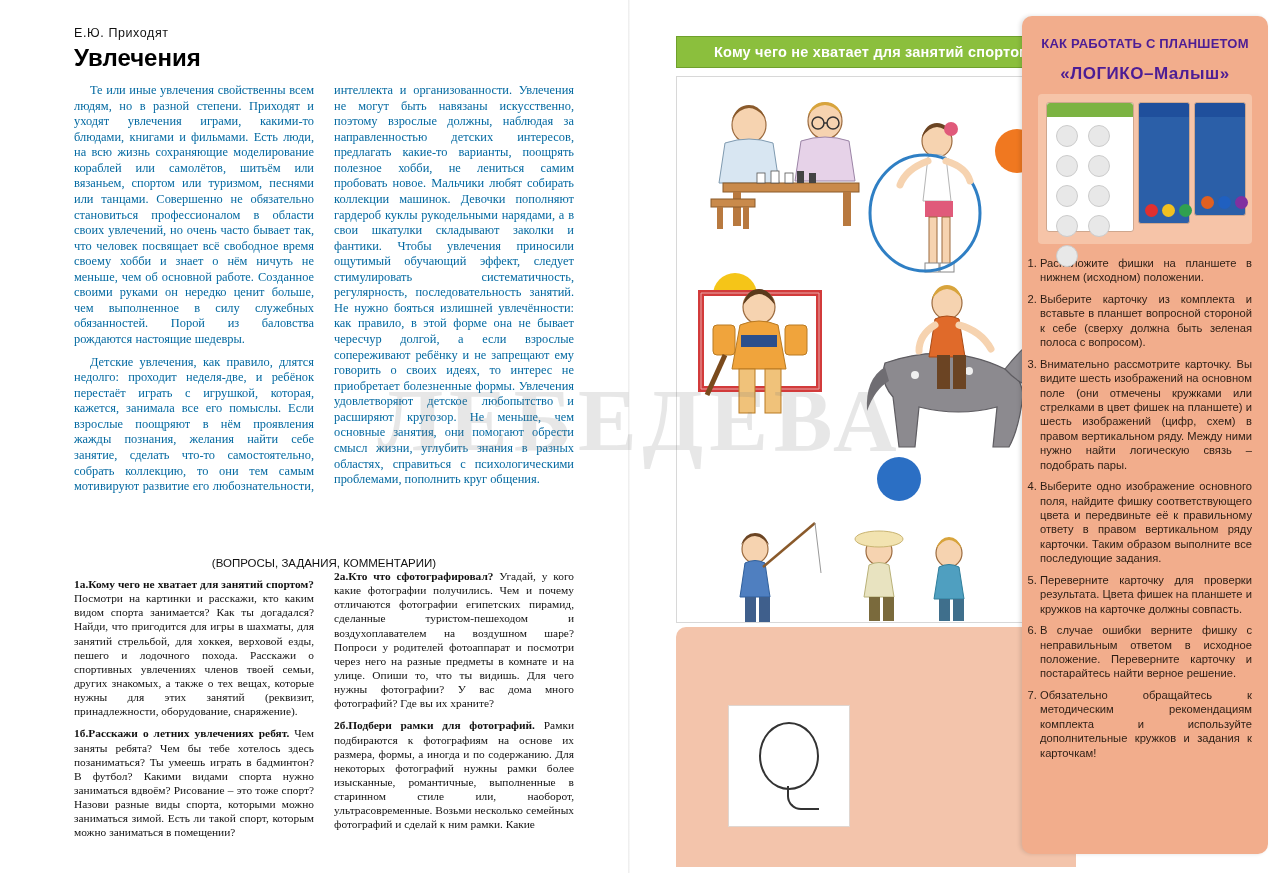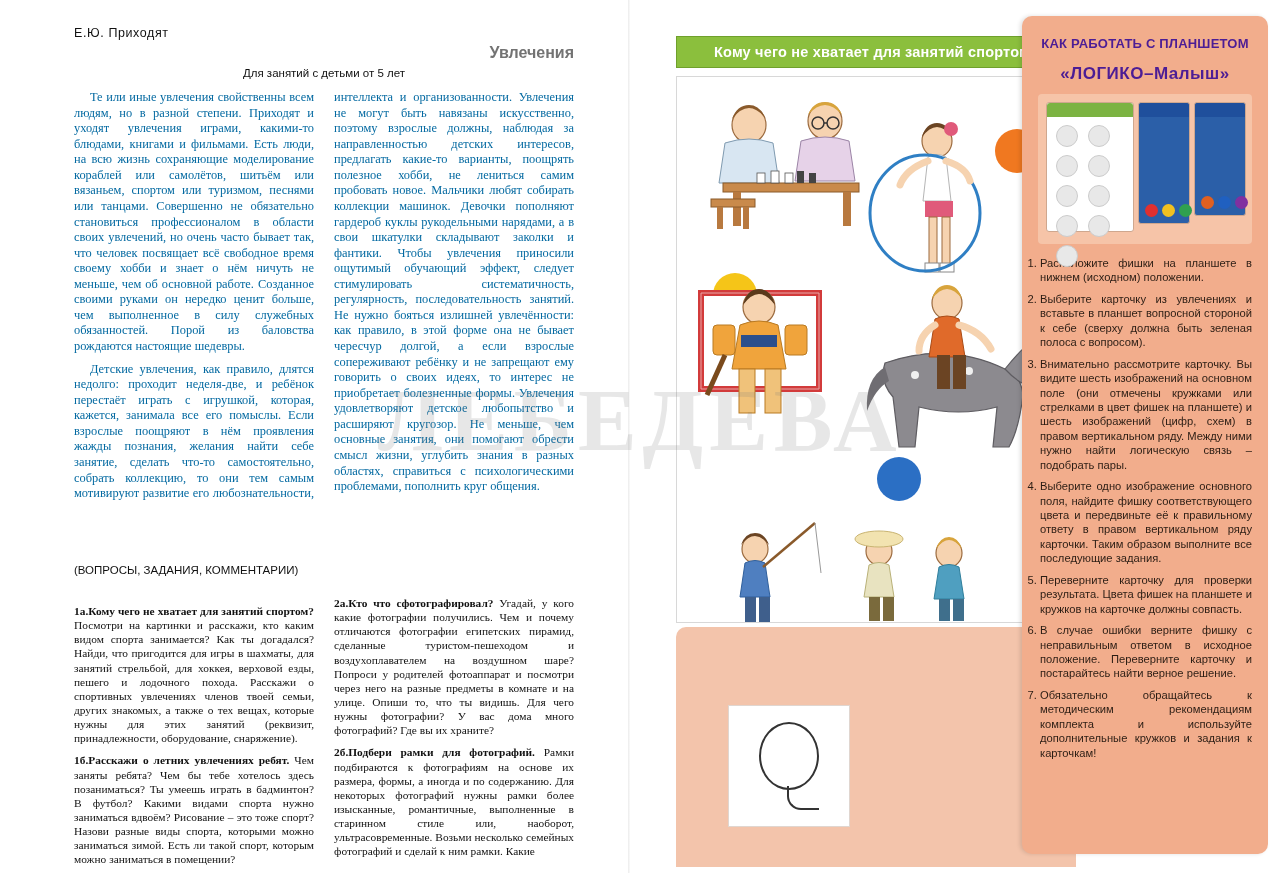--- a/index.html
+++ b/index.html
@@ -20,22 +20,22 @@
   .left-inner{
     position:absolute;left:74px;top:26px;width:500px;height:820px;
   }
   .author{
     font-family:"Liberation Sans", sans-serif;
     font-size:12.5px;letter-spacing:.6px;color:#111;
     margin-bottom:4px;
   }
   .title{
     font-family:"Liberation Sans", sans-serif;
-    font-size:16px;font-weight:bold;color:#737373;
-    text-align:right;margin-top:2px;
+    font-size:24px;font-weight:bold;color:#000000;
+    text-align:left;margin-top:2px;
   }
   .subtitle{
     font-family:"Liberation Sans", sans-serif;
     font-size:11.5px;color:#111;text-align:center;margin-top:5px;
   }
   .section-head{
     font-family:"Liberation Sans", sans-serif;
     font-size:14.5px;color:#111;text-align:center;margin-top:12px;letter-spacing:.3px;
   }
   .cols{
@@ -47,21 +47,21 @@
     height:470px;
   }
   .cols p{margin:0 0 7px 0;text-indent:16px;}
 
   .content-head{
     font-family:"Liberation Sans", sans-serif;
     font-size:14px;color:#111;text-align:center;margin-top:4px;letter-spacing:.3px;
   }
   .content-sub{
     font-family:"Liberation Sans", sans-serif;
-    font-size:11.5px;color:#111;text-align:left;margin-top:4px;margin-bottom:20px;
+    font-size:11.5px;color:#111;text-align:center;margin-top:4px;margin-bottom:0;
   }
   .cards-cols{
     column-count:2;column-gap:20px;
     font-size:11.4px;line-height:1.24;text-align:justify;color:#111;
   }
   .cards-cols p{margin:8px 0 6px 0;}
   .cards-cols b{font-weight:bold;}
 
   
   .right-page{
@@ -170,21 +170,20 @@
 </head>
 <body>
 
 <div class="page">
 
   <div class="left-page">
     <div class="left-inner">
 
       <div class="author">Е.Ю. Приходят</div>
       <div class="title">Увлечения</div>
-      <div class="subtitle">Для занятий с детьми от 5 лет</div>
 
       <div class="cols">
         <p>Те или иные увлечения свойственны всем людям, но в разной степени. Приходят и уходят увлечения играми, какими-то блюдами, книгами и фильмами. Есть люди, на всю жизнь сохраняющие моделирование кораблей или самолётов, шитьём или вязаньем, спортом или туризмом, песнями или танцами. Совершенно не обязательно становиться профессионалом в области своих увлечений, но очень часто бывает так, что человек посвящает всё свободное время своему хобби и знает о нём ничуть не меньше, чем об основной работе. Созданное своими руками он нередко ценит больше, чем выполненное в силу служебных обязанностей. Порой из баловства рождаются настоящие шедевры.</p>
         <p>Детские увлечения, как правило, длятся недолго: проходит неделя-две, и ребёнок перестаёт играть с игрушкой, которая, кажется, занимала все его помыслы. Если взрослые поощряют в нём проявления жажды познания, желания найти себе занятие, сделать что-то самостоятельно, собрать коллекцию, то они тем самым мотивируют развитие его любознательности, интеллекта и организованности. Увлечения не могут быть навязаны искусственно, поэтому взрослые должны, наблюдая за направленностью детских интересов, предлагать какие-то варианты, поощрять полезное хобби, не лениться самим пробовать новое. Мальчики любят собирать коллекции машинок. Девочки пополняют гардероб куклы рукодельными нарядами, а в свои шкатулки складывают заколки и фантики. Чтобы увлечения приносили ощутимый обучающий эффект, следует стимулировать систематичность, регулярность, последовательность занятий. Не нужно бояться излишней увлечённости: как правило, в этой форме она не бывает чересчур долгой, а если взрослые сопереживают ребёнку и не запрещают ему говорить о своих идеях, то интерес не приобретает болезненные формы. Увлечения удовлетворяют детское любопытство и расширяют кругозор. Не меньше, чем основные занятия, они помогают обрести смысл жизни, углубить знания в разных областях, справиться с психологическими проблемами, пополнить круг общения.</p>
       </div>
 
       <div class="content-sub">(ВОПРОСЫ, ЗАДАНИЯ, КОММЕНТАРИИ)</div>
 
       <div class="cards-cols">
         <p>
@@ -360,21 +359,21 @@
         <div class="chip-row">
           <span class="chip" style="background:#e06020"></span>
           <span class="chip" style="background:#2060c0"></span>
           <span class="chip" style="background:#8030a0"></span>
         </div>
       </div>
     </div>
 
     <ol class="instr-list">
       <li>Расположите фишки на планшете в нижнем (исходном) положении.</li>
-      <li>Выберите карточку из увлечениях и вставьте в планшет вопросной стороной к себе (сверху должна быть зеленая полоса с вопросом).</li>
+      <li>Выберите карточку из комплекта и вставьте в планшет вопросной стороной к себе (сверху должна быть зеленая полоса с вопросом).</li>
       <li>Внимательно рассмотрите карточку. Вы видите шесть изображений на основном поле (они отмечены кружками или стрелками в цвет фишек на планшете) и шесть изображений (цифр, схем) в правом вертикальном ряду. Между ними нужно найти логическую связь – подобрать пары.</li>
       <li>Выберите одно изображение основного поля, найдите фишку соответствующего цвета и передвиньте её к правильному ответу в правом вертикальном ряду карточки. Таким образом выполните все последующие задания.</li>
       <li>Переверните карточку для проверки результата. Цвета фишек на планшете и кружков на карточке должны совпасть.</li>
       <li>В случае ошибки верните фишку с неправильным ответом в исходное положение. Переверните карточку и постарайтесь найти верное решение.</li>
       <li>Обязательно обращайтесь к методическим рекомендациям комплекта и используйте дополнительные кружков и задания к карточкам!</li>
     </ol>
   </div>
 
   <div class="watermark">ЛЕБЕДЕВА</div>
 

